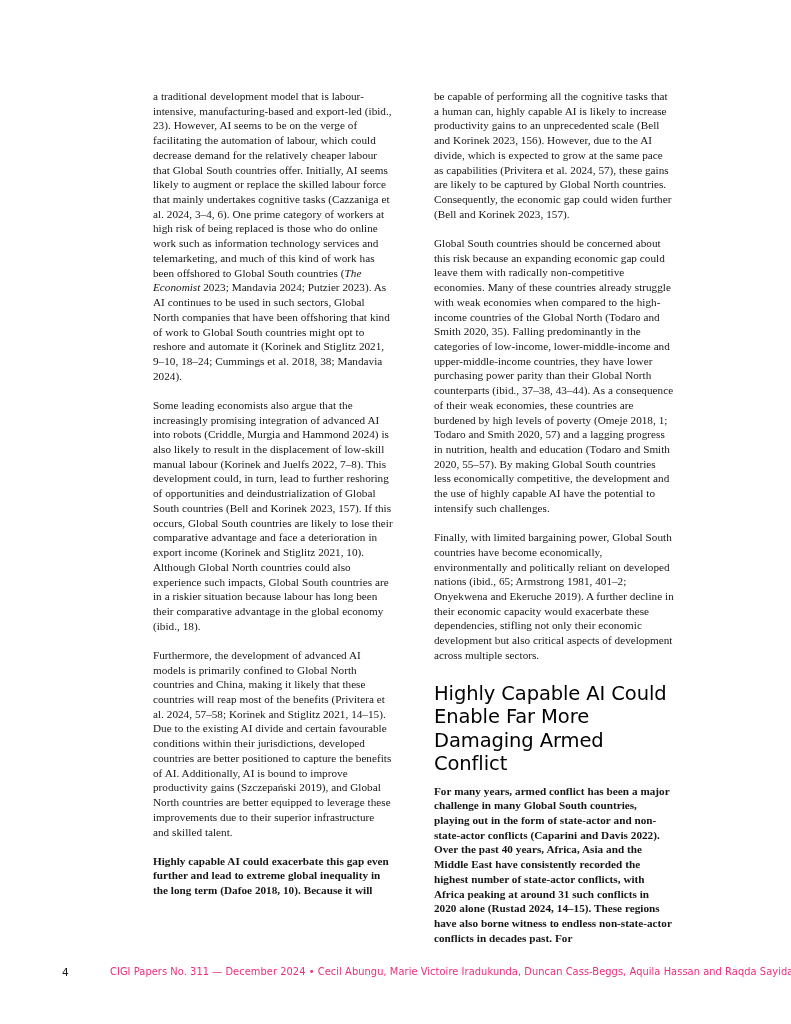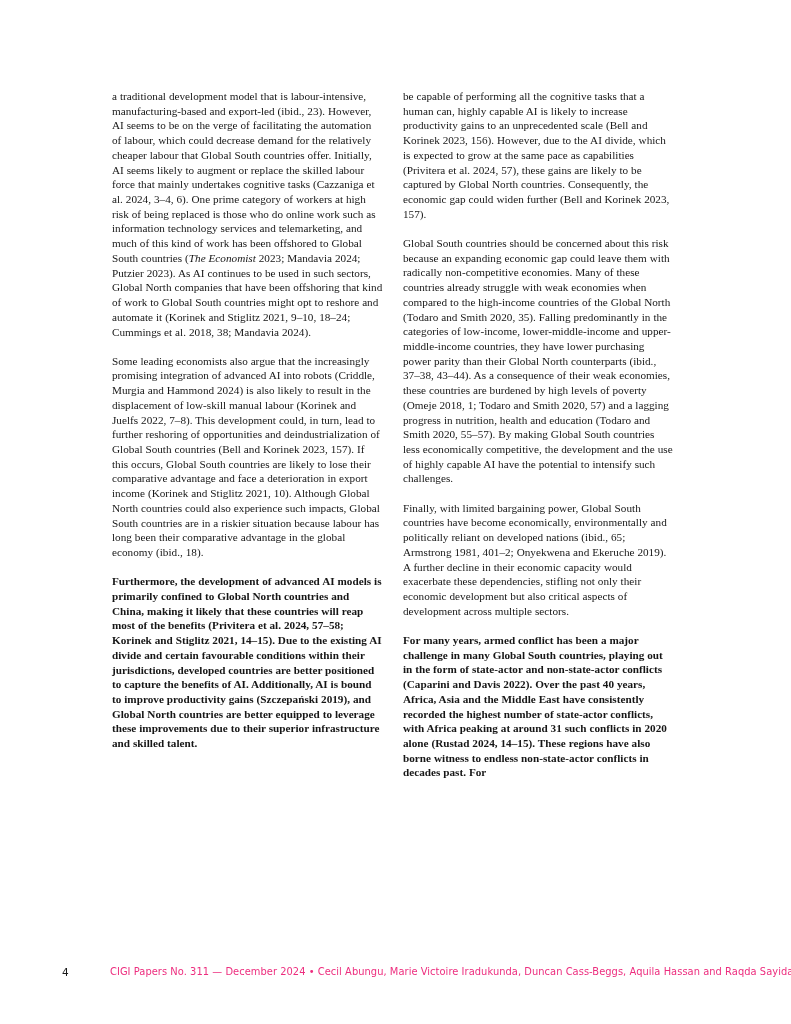--- a/index.html
+++ b/index.html
@@ -31,20 +31,21 @@
     top: 89px;
     width: 562px;
     height: 860px;
     display: flex;
     flex-direction: row;
     justify-content: space-between;
   }
 
   .column {
     width: 271px;
+    margin-left: 41px;
   }
 
   p.body-par {
     margin: 0 0 14.5px 0;
     font-family: "Liberation Serif", "DejaVu Serif", serif;
     font-size: 11.2px;
     line-height: 14.72px;
     color: #161616;
     text-align: left;
     letter-spacing: 0.01px;
@@ -104,26 +105,28 @@
 <body>
 
 <div class="page">
 
   <div class="columns">
 
     <div class="column">
       <p class="body-par"><span>a traditional development model that is labour-intensive, manufacturing-based and export-led (ibid., 23). However, AI seems to be on the verge of facilitating the automation of labour, which could decrease demand for the relatively cheaper labour that Global South countries offer. Initially, AI seems likely to augment or replace the skilled labour force that mainly undertakes cognitive tasks (Cazzaniga et al. 2024, 3–4, 6). One prime category of workers at high risk of being replaced is those who do online work such as information technology services and telemarketing, and much of this kind of work has been offshored to Global South countries (</span><em class="title-italic">The Economist</em><span> 2023; Mandavia 2024; Putzier 2023). As AI continues to be used in such sectors, Global North companies that have been offshoring that kind of work to Global South countries might opt to reshore and automate it (Korinek and Stiglitz 2021, 9–10, 18–24; Cummings et al. 2018, 38; Mandavia 2024).</span></p>
       <p class="body-par">Some leading economists also argue that the increasingly promising integration of advanced AI into robots (Criddle, Murgia and Hammond 2024) is also likely to result in the displacement of low-skill manual labour (Korinek and Juelfs 2022, 7–8). This development could, in turn, lead to further reshoring of opportunities and deindustrialization of Global South countries (Bell and Korinek 2023, 157). If this occurs, Global South countries are likely to lose their comparative advantage and face a deterioration in export income (Korinek and Stiglitz 2021, 10). Although Global North countries could also experience such impacts, Global South countries are in a riskier situation because labour has long been their comparative advantage in the global economy (ibid., 18).</p>
       <p class="body-par">Furthermore, the development of advanced AI models is primarily confined to Global North countries and China, making it likely that these countries will reap most of the benefits (Privitera et al. 2024, 57–58; Korinek and Stiglitz 2021, 14–15). Due to the existing AI divide and certain favourable conditions within their jurisdictions, developed countries are better positioned to capture the benefits of AI. Additionally, AI is bound to improve productivity gains (Szczepański 2019), and Global North countries are better equipped to leverage these improvements due to their superior infrastructure and skilled talent.</p>
+      <p class="body-par">Highly capable AI could exacerbate this gap even further and lead to extreme global inequality in the long term (Dafoe 2018, 10). Because it will</p>
     </div>
 
     <div class="column">
       <p class="body-par">be capable of performing all the cognitive tasks that a human can, highly capable AI is likely to increase productivity gains to an unprecedented scale (Bell and Korinek 2023, 156). However, due to the AI divide, which is expected to grow at the same pace as capabilities (Privitera et al. 2024, 57), these gains are likely to be captured by Global North countries. Consequently, the economic gap could widen further (Bell and Korinek 2023, 157).</p>
       <p class="body-par">Global South countries should be concerned about this risk because an expanding economic gap could leave them with radically non-competitive economies. Many of these countries already struggle with weak economies when compared to the high-income countries of the Global North (Todaro and Smith 2020, 35). Falling predominantly in the categories of low-income, lower-middle-income and upper-middle-income countries, they have lower purchasing power parity than their Global North counterparts (ibid., 37–38, 43–44). As a consequence of their weak economies, these countries are burdened by high levels of poverty (Omeje 2018, 1; Todaro and Smith 2020, 57) and a lagging progress in nutrition, health and education (Todaro and Smith 2020, 55–57). By making Global South countries less economically competitive, the development and the use of highly capable AI have the potential to intensify such challenges.</p>
       <p class="body-par">Finally, with limited bargaining power, Global South countries have become economically, environmentally and politically reliant on developed nations (ibid., 65; Armstrong 1981, 401–2; Onyekwena and Ekeruche 2019). A further decline in their economic capacity would exacerbate these dependencies, stifling not only their economic development but also critical aspects of development across multiple sectors.</p>
+      <h2 class="section-heading">Highly Capable AI Could Enable Far More Damaging Armed Conflict</h2>
       <p class="body-par">For many years, armed conflict has been a major challenge in many Global South countries, playing out in the form of state-actor and non-state-actor conflicts (Caparini and Davis 2022). Over the past 40 years, Africa, Asia and the Middle East have consistently recorded the highest number of state-actor conflicts, with Africa peaking at around 31 such conflicts in 2020 alone (Rustad 2024, 14–15). These regions have also borne witness to endless non-state-actor conflicts in decades past. For</p>
     </div>
 
   </div>
 
   <div class="footer">
     <div class="footer-page-number">4</div>
     <div class="footer-text" style="color: rgb(237, 45, 126);">CIGI Papers No. 311 — December 2024 • Cecil Abungu, Marie Victoire Iradukunda, Duncan Cass-Beggs, Aquila Hassan and Raqda Sayidali</div>
   </div>
 

